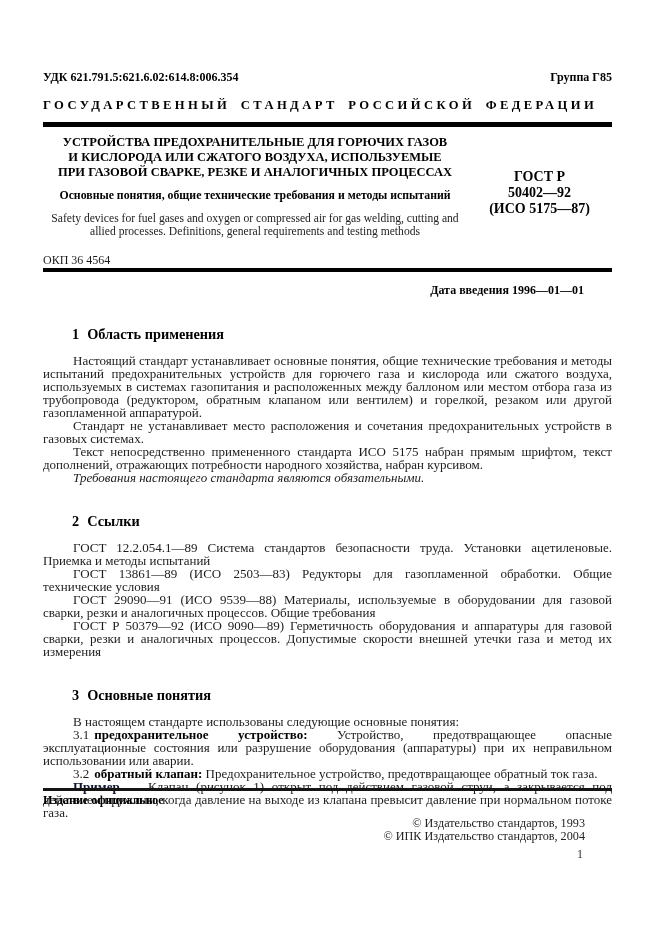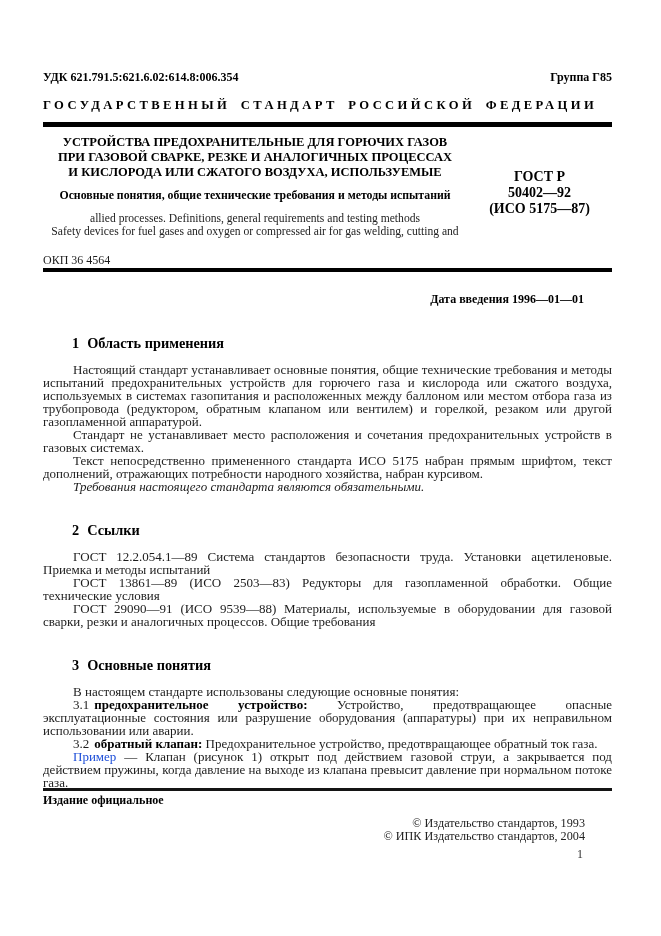--- a/index.html
+++ b/index.html
@@ -23,33 +23,33 @@
   .title-row { display:flex; margin-top:8px; }
   .title-main { width:424px; text-align:center; }
   .caps-line { font-weight:bold; font-size:12.5px; line-height:15px; color:#000; }
   .subtitle { margin-top:8px; font-weight:bold; font-size:11.8px; line-height:14px; color:#000; }
   .english { margin-top:10px; font-size:11.6px; line-height:13px; color:#222; }
   .designation { flex:1; padding-top:34px; text-align:center; font-weight:bold;
                  font-size:14px; line-height:16px; color:#000; }
 
   .codes { margin-top:16px; font-size:12px; line-height:13px; }
 
-  .intro-date { margin-top:21px; text-align:right; padding-right:28px;
+  .intro-date { margin-top:12px; text-align:right; padding-right:28px;
                 font-weight:bold; font-size:12px; line-height:13px; color:#000; }
 
   .sec-h { margin-top:29px; margin-left:29px; font-size:14.3px; line-height:17px;
            font-weight:bold; color:#000; }
   .sec-h .h-title { margin-left:8px; }
 
   .sec-body { margin-top:11px; }
   .body-p { font-size:13px; line-height:13px; text-align:justify; text-indent:30px; }
   .body-p.italic { font-style:italic; }
   .term-num { margin-right:5px; }
   b.term { color:#000; }
-  .example-label { font-weight:normal; color:#1d4ed8; }
+  .example-label { font-weight:bold; color:#0f172a; }
 
   .footer-rule { position:absolute; left:43px; width:569px; top:788px;
                  height:2.5px; background:#141414; }
   .official { position:absolute; left:43px; top:794px; font-weight:bold;
               font-size:12px; line-height:13px; color:#000; }
   .copyright { position:absolute; right:76px; top:817px; text-align:right;
                font-size:12.2px; line-height:13px; color:#222; }
   .page-num { position:absolute; top:847px; right:78px; font-size:12px; color:#333; }
 </style>
 </head>
@@ -62,26 +62,26 @@
     <span>Группа Г85</span>
   </div>
 
   <div class="gos-header">ГОСУДАРСТВЕННЫЙ СТАНДАРТ РОССИЙСКОЙ ФЕДЕРАЦИИ</div>
 
   <div class="rule-thick"></div>
 
   <div class="title-row">
     <div class="title-main">
       <div class="caps-line">УСТРОЙСТВА ПРЕДОХРАНИТЕЛЬНЫЕ ДЛЯ ГОРЮЧИХ ГАЗОВ</div>
+      <div class="caps-line">И КИСЛОРОДА ИЛИ СЖАТОГО ВОЗДУХА, ИСПОЛЬЗУЕМЫЕ</div>
       <div class="caps-line">ПРИ ГАЗОВОЙ СВАРКЕ, РЕЗКЕ И АНАЛОГИЧНЫХ ПРОЦЕССАХ</div>
-      <div class="caps-line">И КИСЛОРОДА ИЛИ СЖАТОГО ВОЗДУХА, ИСПОЛЬЗУЕМЫЕ</div>
       <div class="subtitle">Основные понятия, общие технические требования и методы испытаний</div>
       <div class="english">
+        <div>Safety devices for fuel gases and oxygen or compressed air for gas welding, cutting and</div>
         <div>allied processes. Definitions, general requirements and testing methods</div>
-        <div>Safety devices for fuel gases and oxygen or compressed air for gas welding, cutting and</div>
       </div>
     </div>
     <div class="designation">
       <div>ГОСТ Р</div>
       <div>50402—92</div>
       <div>(ИСО 5175—87)</div>
     </div>
   </div>
 
   <div class="codes">
@@ -100,20 +100,21 @@
     <p class="body-p">Текст непосредственно примененного стандарта ИСО 5175 набран прямым шрифтом, текст дополнений, отражающих потребности народного хозяйства, набран курсивом.</p>
     <p class="body-p italic">Требования настоящего стандарта являются обязательными.</p>
   </div>
 
   <h2 class="sec-h"><span class="h-num">2</span><span class="h-title">Ссылки</span></h2>
 
   <div class="sec-body">
     <p class="body-p">ГОСТ 12.2.054.1—89 Система стандартов безопасности труда. Установки ацетиленовые. Приемка и методы испытаний</p>
     <p class="body-p">ГОСТ 13861—89 (ИСО 2503—83) Редукторы для газопламенной обработки. Общие технические условия</p>
     <p class="body-p">ГОСТ 29090—91 (ИСО 9539—88) Материалы, используемые в оборудовании для газовой сварки, резки и аналогичных процессов. Общие требования</p>
+    <p class="body-p">ГОСТ Р 50379—92 (ИСО 9090—89) Герметичность оборудования и аппаратуры для газовой сварки, резки и аналогичных процессов. Допустимые скорости внешней утечки газа и метод их измерения</p>
   </div>
 
   <h2 class="sec-h"><span class="h-num">3</span><span class="h-title">Основные понятия</span></h2>
 
   <div class="sec-body">
     <p class="body-p">В настоящем стандарте использованы следующие основные понятия:</p>
     <p class="body-p"><span class="term-num">3.1</span><b class="term">предохранительное устройство:</b> <span>Устройство, предотвращающее опасные эксплуатационные состояния или разрушение оборудования (аппаратуры) при их неправильном использовании или аварии.</span></p>
     <p class="body-p"><span class="term-num">3.2</span><b class="term">обратный клапан:</b> <span>Предохранительное устройство, предотвращающее обратный ток газа.</span></p>
     <p class="body-p"><span class="example-label">Пример</span> <span>— Клапан (рисунок 1) открыт под действием газовой струи, а закрывается под действием пружины, когда давление на выходе из клапана превысит давление при нормальном потоке газа.</span></p>
   </div>

